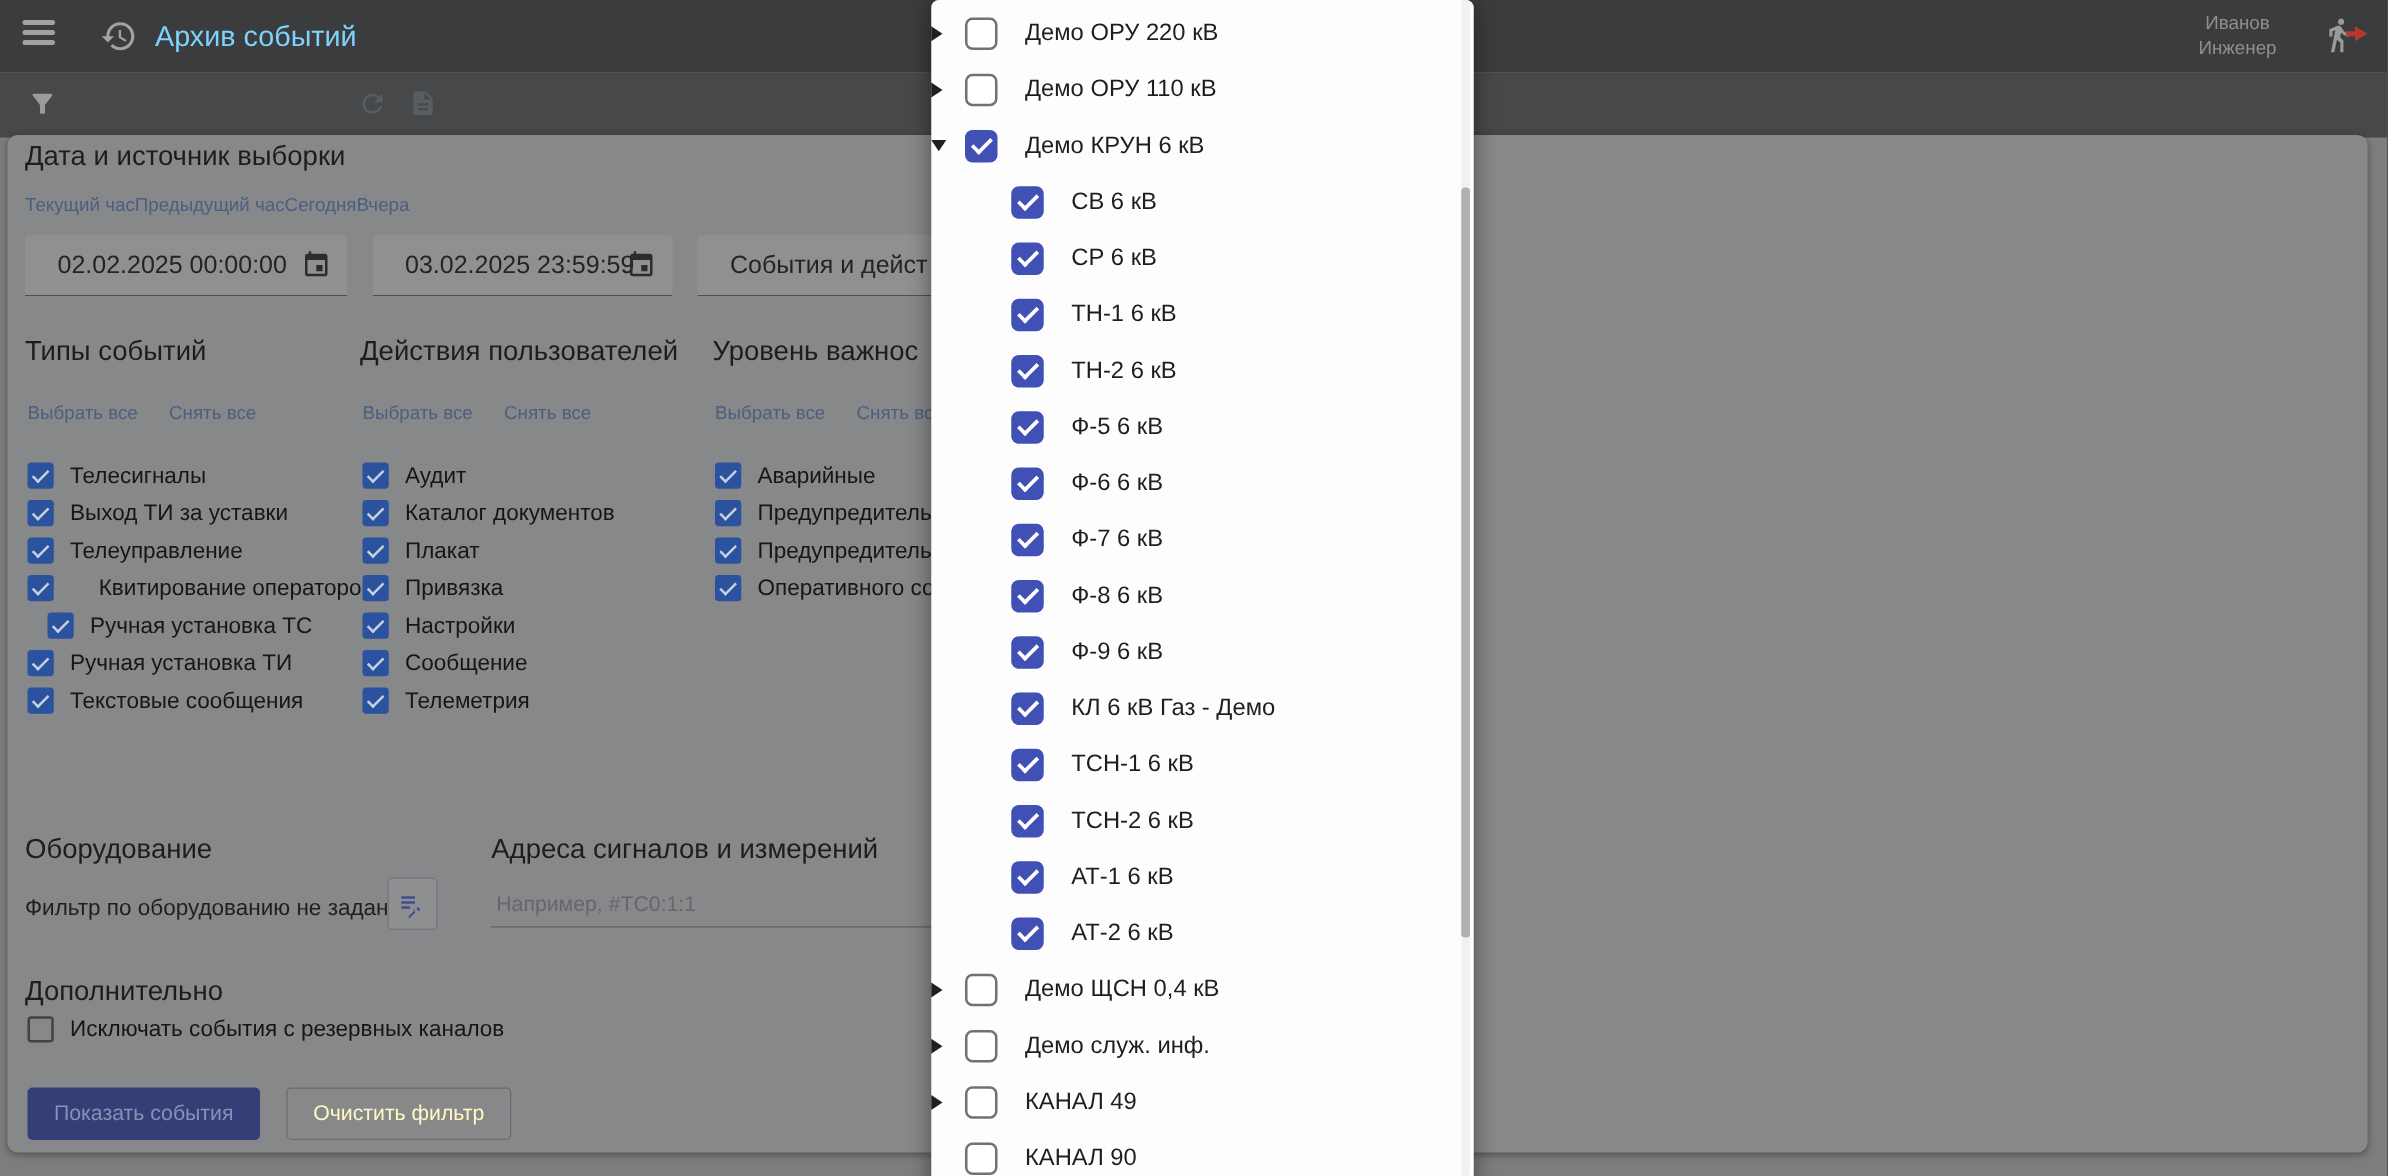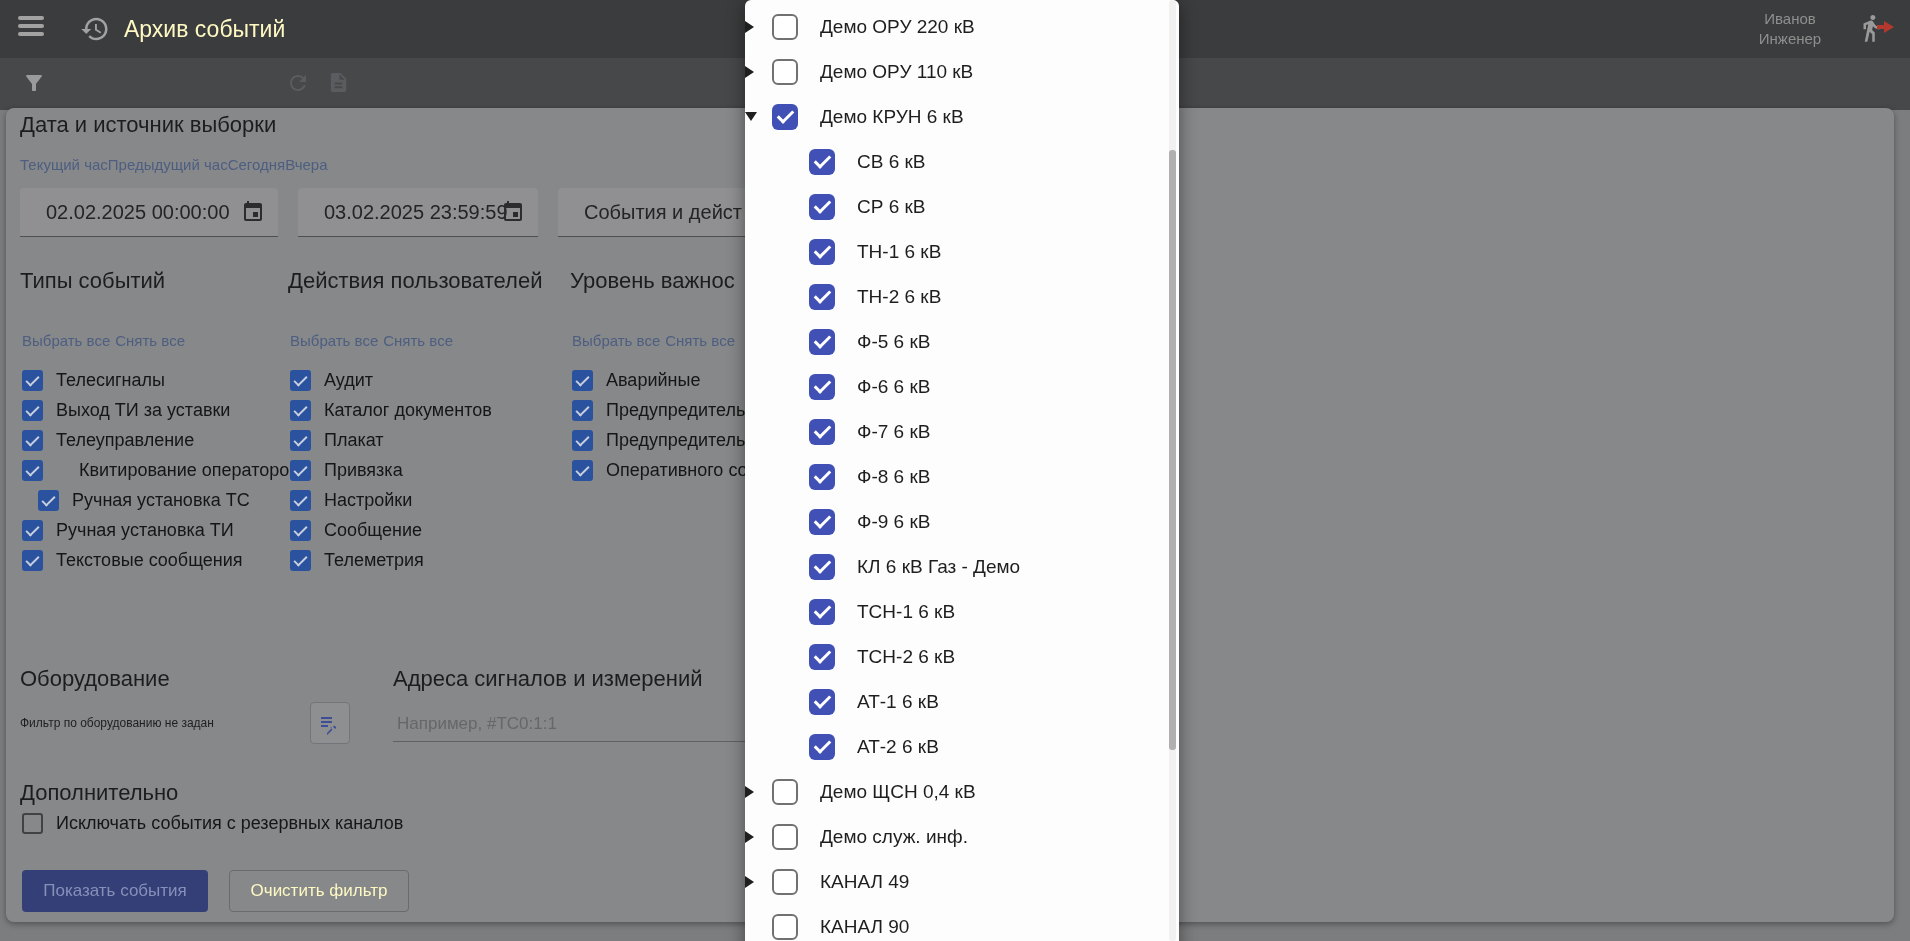--- a/index.html
+++ b/index.html
@@ -4,50 +4,50 @@
 <style>
   html,body{margin:0;padding:0;background:#2e2e2e;}
   #app{position:relative;width:1910px;height:941px;overflow:hidden;
        font-family:"Liberation Sans",sans-serif;background:#7c7d7e;}
   
   .topbar{position:absolute;left:0;top:0;width:1910px;height:58px;background:#3b3c3d;}
   .hamburger{position:absolute;left:18px;top:16px;width:26px;height:26px;cursor:pointer;}
   .hamburger i{display:block;height:4px;border-radius:2px;background:#a2a2a2;margin-bottom:4px;}
   .hist{position:absolute;left:80px;top:14px;width:30px;height:30px;color:#a2a2a2;}
   .app-title{position:absolute;left:124px;top:0;height:58px;line-height:58px;
-             font-size:23px;color:#fef9c3;}
+             font-size:23px;color:#7dd3fc;}
   .userblock{position:absolute;left:1740px;top:9px;width:100px;text-align:center;
              font-size:15px;line-height:20px;color:#8f8f8f;}
   .logout{position:absolute;left:1856px;top:12px;width:36px;height:34px;color:#9a9a9a;cursor:pointer;}
   .logout .red-arrow{position:absolute;right:-2px;top:9px;width:0;height:0;
       border-top:6px solid transparent;border-bottom:6px solid transparent;border-left:10px solid #b3392f;}
   .logout .red-tail{position:absolute;right:7px;top:13px;width:8px;height:4px;background:#b3392f;}
   
   .toolbar{position:absolute;left:0;top:58px;width:1910px;height:52px;background:#47484a;}
   .tb-icon{position:absolute;top:13px;width:24px;height:24px;}
   
   .card{position:absolute;left:6px;top:108px;width:1888px;height:814px;background:#87888a;
         border-radius:8px;box-shadow:0 2px 6px rgba(0,0,0,.35);}
   .h2{position:absolute;font-size:22px;color:#1d1d1d;white-space:nowrap;}
   .qlinks{position:absolute;left:20px;top:156px;display:flex;}
   .qlink{font-size:15px;color:#4d5e80;white-space:nowrap;cursor:pointer;}
   .field{position:absolute;top:188px;height:48px;background:#909092;border-bottom:1px solid #4f4f4f;
          border-radius:4px 4px 0 0;font-size:20px;color:#242424;line-height:48px;}
   .field .ftext{padding-left:26px;white-space:nowrap;overflow:hidden;display:block;}
   .cal{position:absolute;right:13px;top:12px;width:24px;height:24px;color:#2c2c2c;}
-  .sel-links{display:flex;gap:5px;position:absolute;margin-top:10px;}
+  .sel-links{display:flex;gap:25px;position:absolute;}
   .col-title{font-size:22px;color:#1d1d1d;white-space:nowrap;}
   .cbrow{position:absolute;display:flex;align-items:center;gap:13px;cursor:pointer;}
   .cb{width:21px;height:21px;border-radius:3px;box-sizing:border-box;position:relative;flex:0 0 auto;}
   .cb.on{background:#2a529e;}
   .cb.on::after{content:"";position:absolute;left:6.5px;top:2.5px;width:5px;height:11px;
       border:solid #c9d0dd;border-width:0 2.5px 2.5px 0;transform:rotate(45deg);}
   .cb.off{border:2px solid #424242;background:transparent;}
   .cbl{font-size:18px;color:#161616;white-space:nowrap;}
-  .status-text{position:absolute;font-size:12px;color:#1f1f1f;white-space:nowrap;}
+  .status-text{position:absolute;font-size:18px;color:#1f1f1f;white-space:nowrap;}
   .editbtn{position:absolute;left:310px;top:702px;width:38px;height:40px;background:#8e8f91;
       border:1px solid #74757a;border-radius:4px;display:flex;align-items:center;justify-content:center;
       color:#3f4e94;cursor:pointer;}
   .placeholder{position:absolute;font-size:17px;color:#66676a;white-space:nowrap;}
   .underline{position:absolute;height:1px;background:#606164;}
   .btn-primary{position:absolute;left:22px;top:870px;width:186px;height:42px;background:#353f77;
       border:none;border-radius:4px;font-size:17px;color:#8790b8;font-family:inherit;cursor:pointer;}
   .btn-secondary{position:absolute;left:229px;top:870px;width:180px;height:42px;background:transparent;
       border:1px solid #6b6b6d;border-radius:4px;font-size:17px;color:#fef9c3;font-family:inherit;cursor:pointer;}
   

